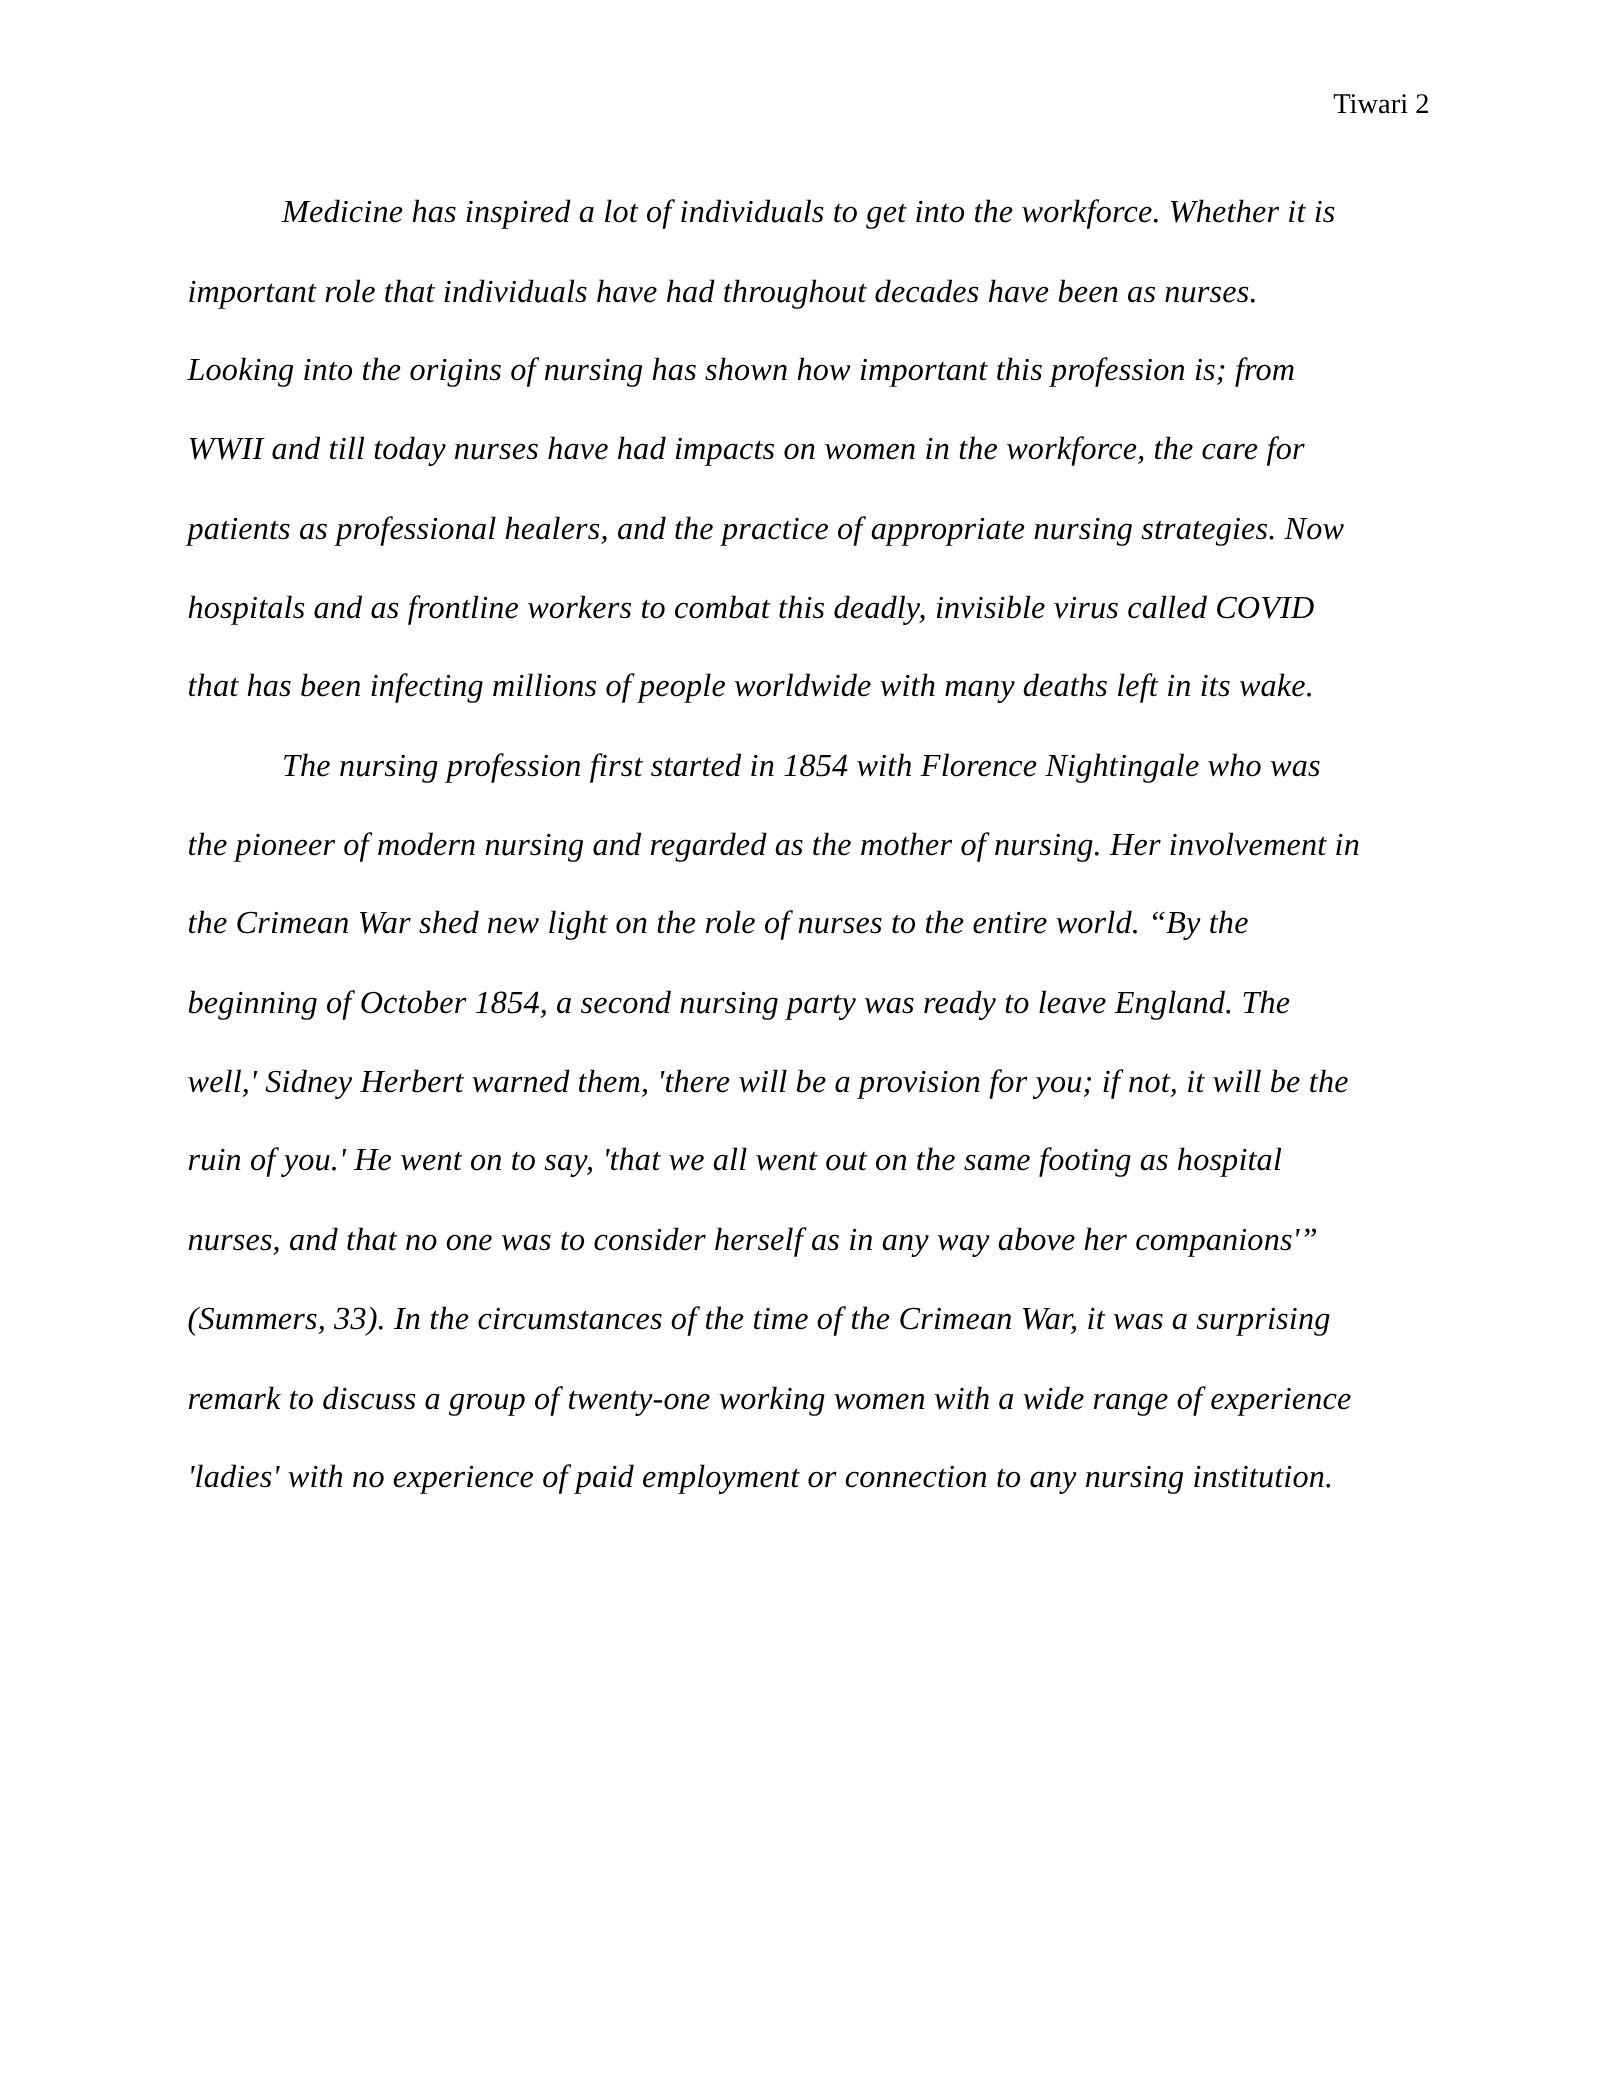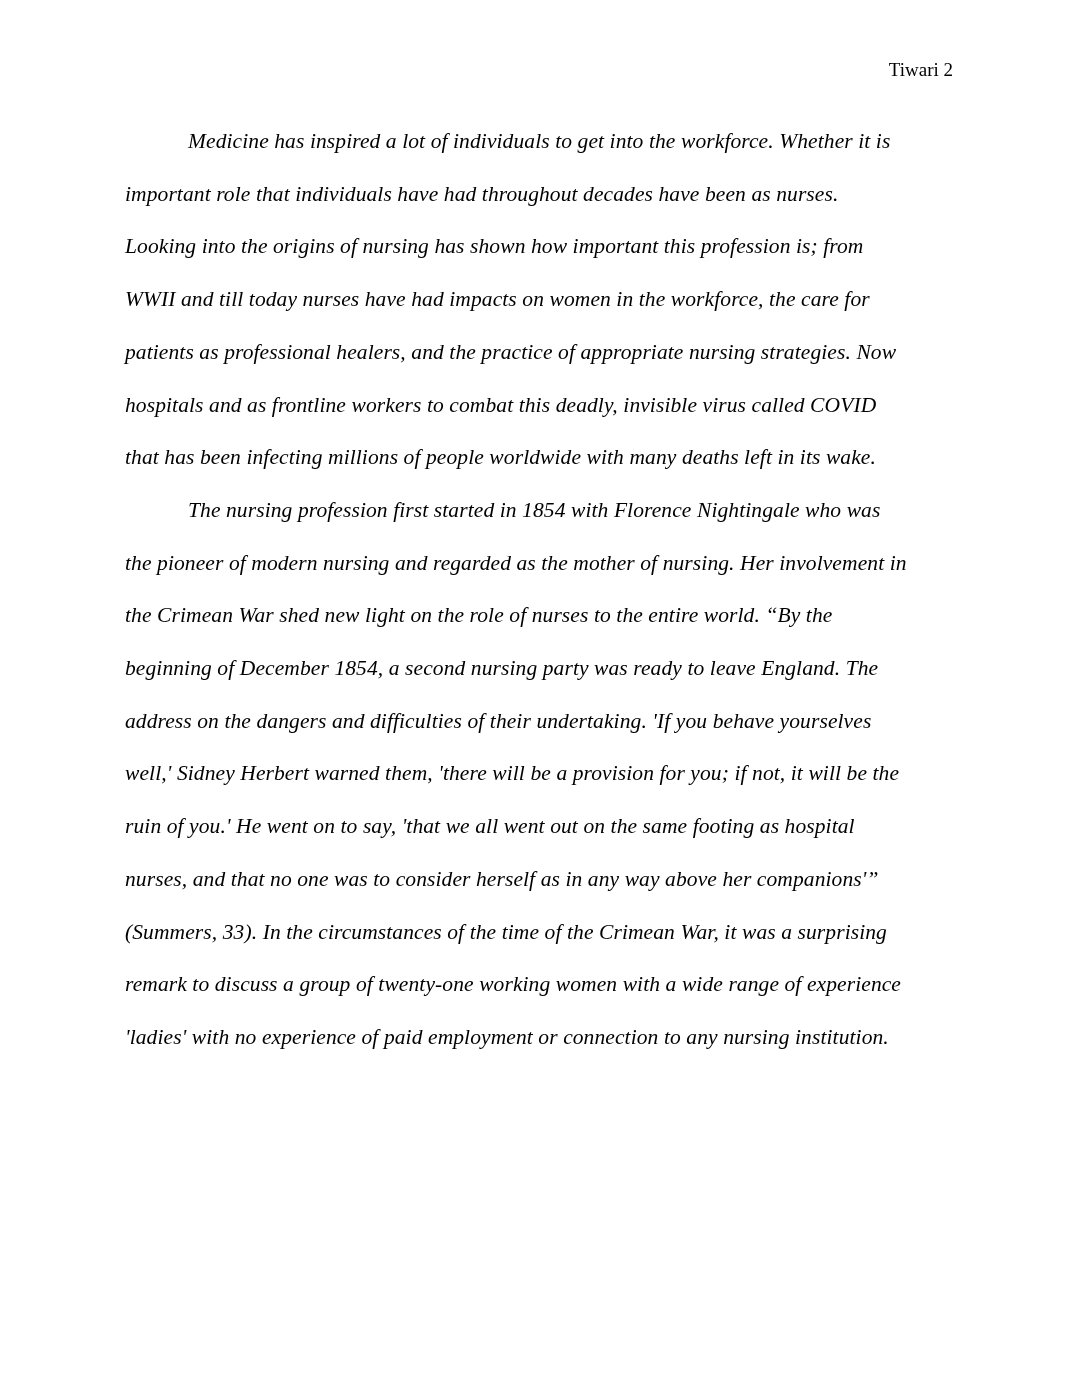--- a/index.html
+++ b/index.html
@@ -61,22 +61,21 @@
       <div class="line">WWII and till today nurses have had impacts on women in the workforce, the care for</div>
       <div class="line">patients as professional healers, and the practice of appropriate nursing strategies. Now</div>
       <div class="line">hospitals and as frontline workers to combat this deadly, invisible virus called COVID</div>
       <div class="line">that has been infecting millions of people worldwide with many deaths left in its wake.</div>
     </div>
 
     <div>
       <div class="line indent">The nursing profession first started in 1854 with Florence Nightingale who was</div>
       <div class="line">the pioneer of modern nursing and regarded as the mother of nursing. Her involvement in</div>
       <div class="line">the Crimean War shed new light on the role of nurses to the entire world. “By the</div>
-      <div class="line">beginning of December 1854, a second nursing party was ready to leave England. The</div>
-      <div class="line">address on the dangers and difficulties of their undertaking. 'If you behave yourselves</div>
+      <div class="line">beginning of October 1854, a second nursing party was ready to leave England. The</div>
       <div class="line">well,' Sidney Herbert warned them, 'there will be a provision for you; if not, it will be the</div>
       <div class="line">ruin of you.' He went on to say, 'that we all went out on the same footing as hospital</div>
       <div class="line">nurses, and that no one was to consider herself as in any way above her companions'”</div>
       <div class="line">(Summers, 33). In the circumstances of the time of the Crimean War, it was a surprising</div>
       <div class="line">remark to discuss a group of twenty-one working women with a wide range of experience</div>
       <div class="line">'ladies' with no experience of paid employment or connection to any nursing institution.</div>
     </div>
 
   </div>
 </div>

